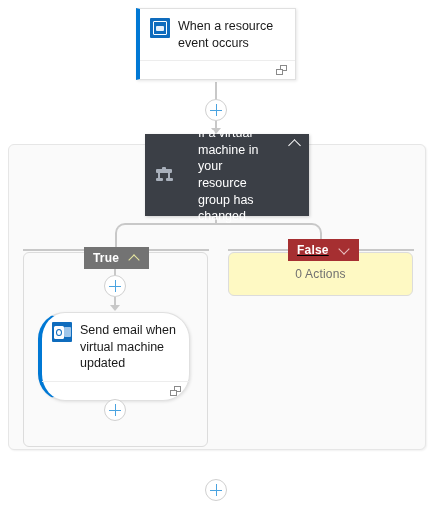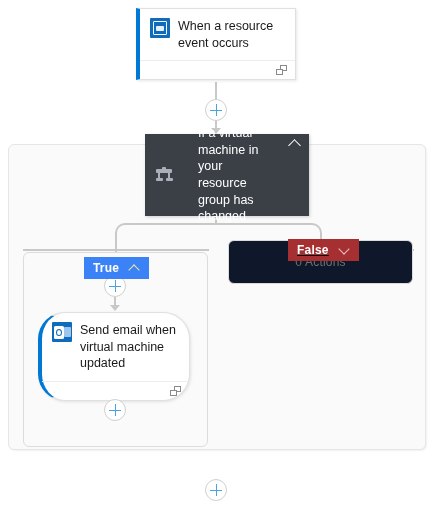--- a/index.html
+++ b/index.html
@@ -85,24 +85,24 @@
     width: 185px;
     height: 195px;
     background: #fafafa;
     border: 1px solid #dcdcdc;
     border-radius: 6px;
     box-sizing: border-box;
   }
   .scope-false {
     position: absolute;
     left: 228px;
-    top: 240px;
+    top: 252px;
     width: 185px;
     height: 44px;
-    background: #0f172a;
+    background: #fef9c3;
     border: 1px solid #dcdcdc;
     border-radius: 6px;
     box-sizing: border-box;
     display: flex;
     align-items: center;
     justify-content: center;
   }
   .zero-actions {
     font-size: 12px;
     color: #707070;
@@ -301,21 +301,21 @@
     padding: 0 9px;
     box-sizing: border-box;
     z-index: 7;
   }
   .branch-label .txt {
     font-size: 12px;
     font-weight: bold;
     color: #ffffff;
     letter-spacing: 0.2px;
   }
-  .branch-true { left: 84px; top: 257px; background: #3b82f6; }
+  .branch-true { left: 84px; top: 247px; background: #737373; }
   .branch-false { left: 288px; top: 239px; background: #a62f31; text-decoration: underline; }
   .branch-label .chev-sm {
     width: 11px; height: 11px; position: relative;
   }
   .branch-label .chev-sm::before {
     content: "";
     position: absolute;
     left: 1px; top: 3.5px;
     width: 7px; height: 7px;
     border-left: 1.7px solid #e8e8a0;

